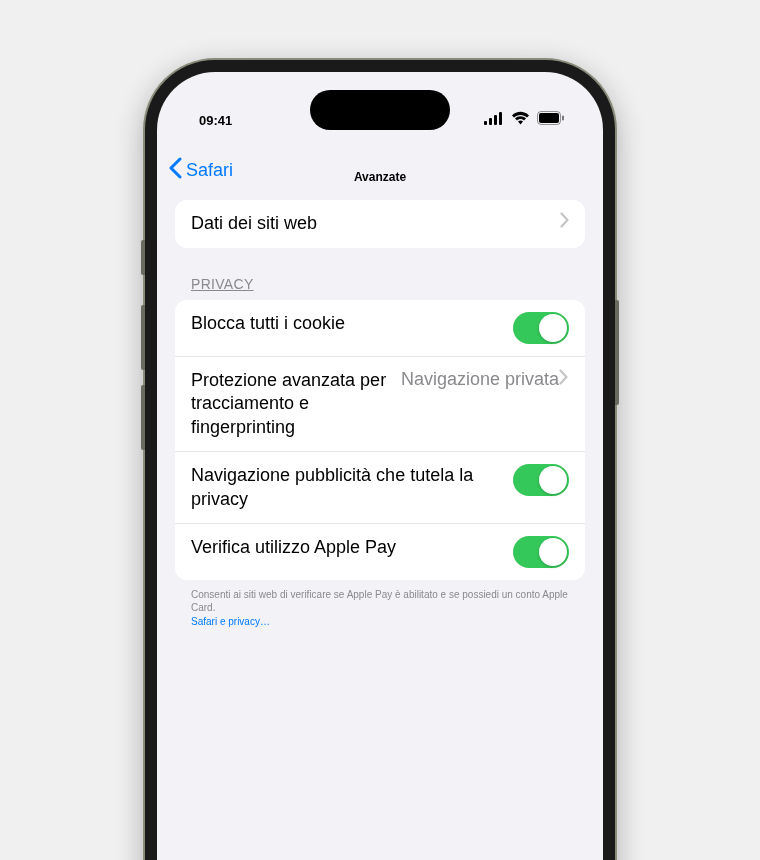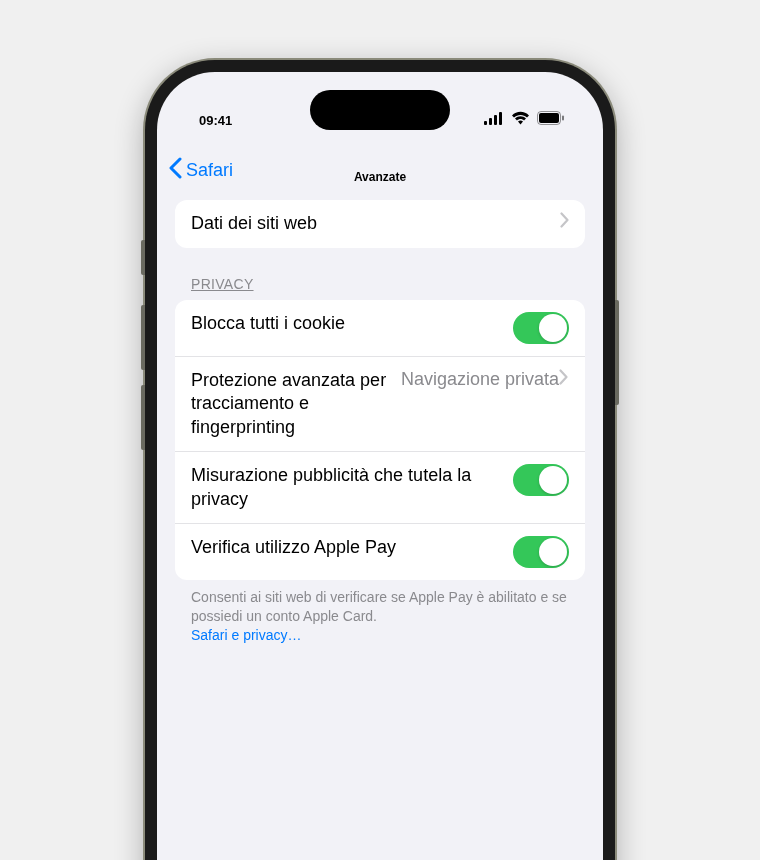--- a/index.html
+++ b/index.html
@@ -139,21 +139,21 @@
     .toggle::after {
       content: '';
       position: absolute;
       width: 28px; height: 28px;
       background: #fff;
       border-radius: 50%;
       top: 2px; right: 2px;
       box-shadow: 0 1px 3px rgba(0,0,0,0.2);
     }
     .footer-text {
-      font-size: 14px;
+      font-size: 10px;
       color: #8a8a8e;
       padding: 8px 16px 0 16px;
       line-height: 1.35;
     }
     .footer-link { color: #007aff; text-align: right; }
   </style>
 </head>
 <body>
 
 <div class="phone-frame">
@@ -230,21 +230,21 @@
         <div class="row">
           <span class="label" style="max-width:210px">Protezione avanzata per tracciamento e fingerprinting</span>
           <span class="value">Navigazione privata</span>
           <span class="chevron">
             <svg width="9" height="16" viewBox="0 0 9 16">
                 <path d="M1.5 1.5 L7.5 8 L1.5 14.5" stroke="#c5c5c8" stroke-width="2.2" fill="none" stroke-linecap="round" stroke-linejoin="round"></path>
               </svg>
           </span>
         </div>
         <div class="row">
-          <span class="label">Misurazione pubblicità che tutela la privacy</span>
+          <span class="label">Navigazione pubblicità che tutela la privacy</span>
           <div class="toggle"></div>
         </div>
         <div class="row">
           <span class="label">Verifica utilizzo Apple Pay</span>
           <div class="toggle"></div>
         </div>
       </div>
 
       <div class="footer-text">
         <span>Consenti ai siti web di verificare se Apple Pay è abilitato e se possiedi un conto Apple Card.</span><br>

